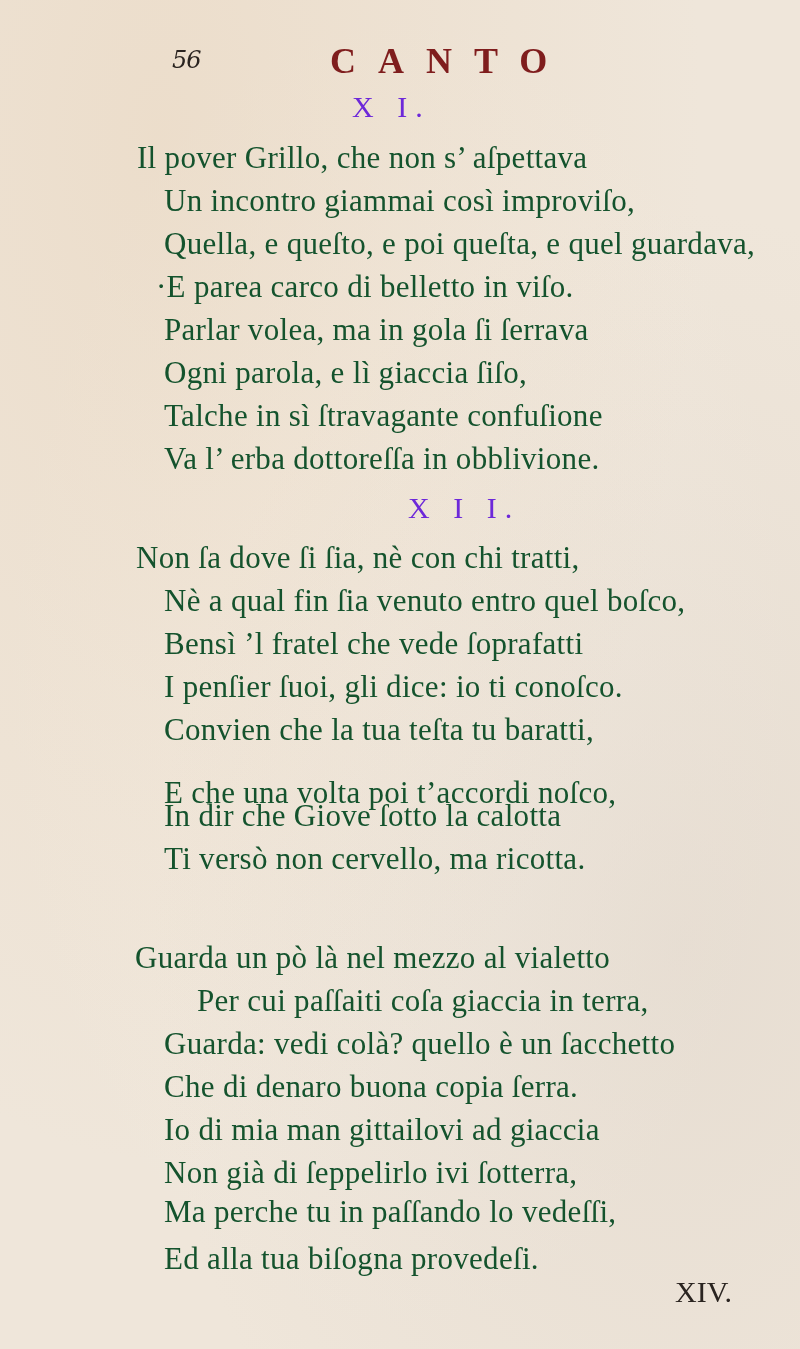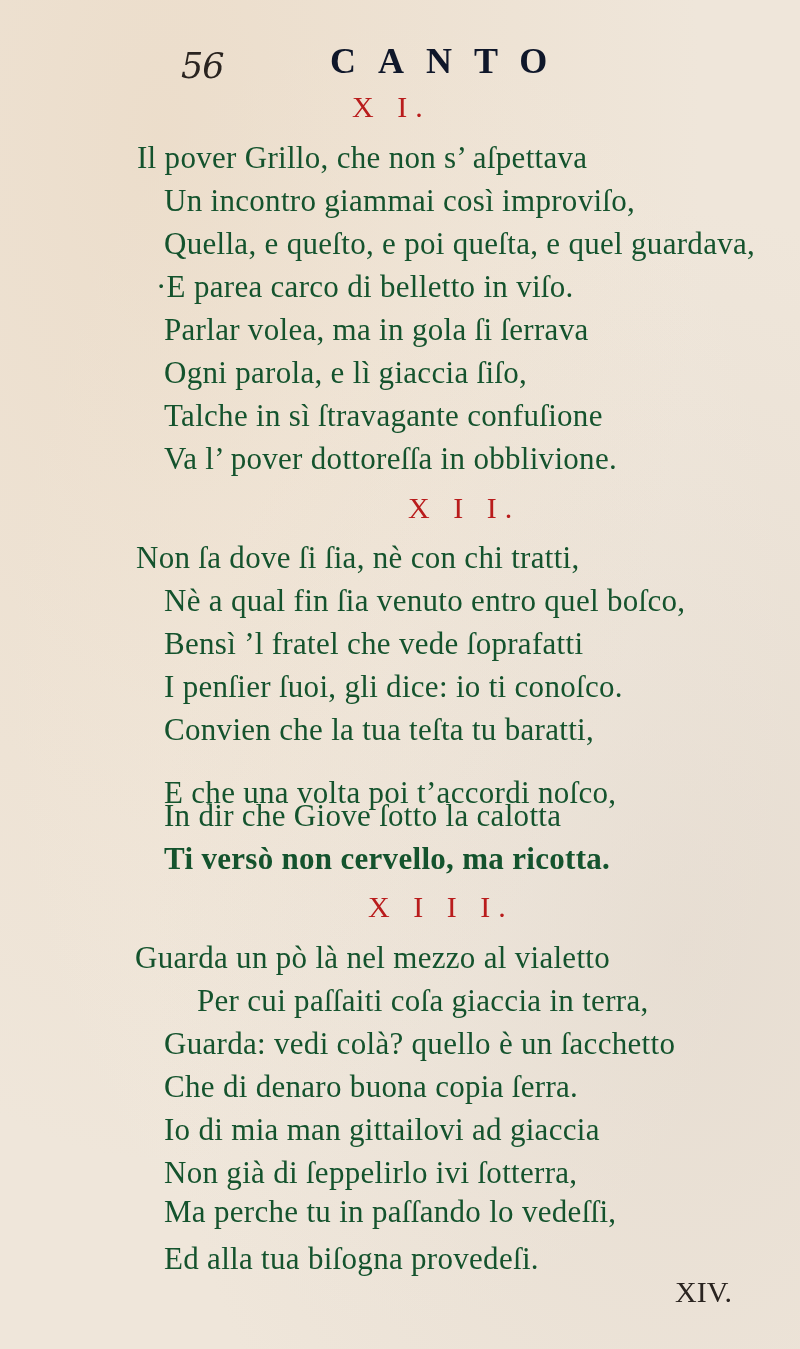--- a/index.html
+++ b/index.html
@@ -20,42 +20,41 @@
       color: #2a2420;
     }
     .page {
       position: absolute;
       inset: 0;
     }
     .page-number {
       position: absolute;
       left: 172px;
       top: 46px;
-      font-size: 35px;
+      font-size: 24px;
       font-style: italic;
       color: #2a2420;
       letter-spacing: -1px;
-      margin-left: 9px;
     }
     .running-head {
       position: absolute;
       left: 330px;
       top: 40px;
       font-size: 36px;
       font-weight: bold;
       letter-spacing: 22px;
-      color: #0f172a;
+      color: #7f1d1d;
       font-family: "Liberation Serif", serif;
     }
     .stanza-number {
       position: absolute;
       font-family: "Liberation Serif", serif;
       font-size: 30px;
       letter-spacing: 8px;
-      color: #b91c1c;
+      color: #6d28d9;
     }
     .stanza {
       position: absolute;
       left: 0;
       width: 800px;
     }
     .line {
       position: absolute;
       white-space: nowrap;
       font-family: "Liberation Serif", serif;
@@ -82,36 +81,35 @@
 
   <div class="stanza-number" style="left:352px;top:90px;">X I.</div>
   <div class="stanza">
     <div class="line" style="left:137px;top:140px;">Il pover Grillo, che non s’ aſpettava</div>
     <div class="line" style="left:164px;top:183px;">Un incontro giammai così improviſo,</div>
     <div class="line" style="left:164px;top:226px;">Quella, e queſto, e poi queſta, e quel guardava,</div>
     <div class="line" style="left:156px;top:269px;">·E parea carco di belletto in viſo.</div>
     <div class="line" style="left:164px;top:312px;">Parlar volea, ma in gola ſi ſerrava</div>
     <div class="line" style="left:164px;top:355px;">Ogni parola, e lì giaccia ſiſo,</div>
     <div class="line" style="left:164px;top:398px;">Talche in sì ſtravagante confuſione</div>
-    <div class="line" style="left:164px;top:441px;">Va l’ pover dottoreſſa in obblivione.</div>
+    <div class="line" style="left:164px;top:441px;">Va l’ erba dottoreſſa in obblivione.</div>
   </div>
 
   <div class="stanza-number" style="left:408px;top:491px;">X I I.</div>
   <div class="stanza">
     <div class="line" style="left:136px;top:540px;">Non ſa dove ſi ſia, nè con chi tratti,</div>
     <div class="line" style="left:164px;top:583px;">Nè a qual fin ſia venuto entro quel boſco,</div>
     <div class="line" style="left:164px;top:626px;">Bensì ’l fratel che vede ſoprafatti</div>
     <div class="line" style="left:164px;top:669px;">I penſier ſuoi, gli dice: io ti conoſco.</div>
     <div class="line" style="left:164px;top:712px;">Convien che la tua teſta tu baratti,</div>
     <div class="line" style="left:164px;top:755px;margin-top:20px;">E che una volta poi t’accordi noſco,</div>
     <div class="line" style="left:164px;top:798px;">In dir che Giove ſotto la calotta</div>
-    <div class="line" style="left:164px;top:841px;font-weight:bold;">Ti versò non cervello, ma ricotta.</div>
+    <div class="line" style="left:164px;top:841px;">Ti versò non cervello, ma ricotta.</div>
   </div>
 
-  <div class="stanza-number" style="left:368px;top:890px;">X I I I.</div>
   <div class="stanza">
     <div class="line" style="left:135px;top:940px;">Guarda un pò là nel mezzo al vialetto</div>
     <div class="line" style="left:164px;top:983px;margin-left:33px;">Per cui paſſaiti coſa giaccia in terra,</div>
     <div class="line" style="left:164px;top:1026px;">Guarda: vedi colà? quello è un ſacchetto</div>
     <div class="line" style="left:164px;top:1069px;">Che di denaro buona copia ſerra.</div>
     <div class="line" style="left:164px;top:1112px;">Io di mia man gittailovi ad giaccia</div>
     <div class="line" style="left:164px;top:1155px;">Non già di ſeppelirlo ivi ſotterra,</div>
     <div class="line" style="left:164px;top:1194px;">Ma perche tu in paſſando lo vedeſſi,</div>
     <div class="line" style="left:164px;top:1241px;">Ed alla tua biſogna provedeſi.</div>
   </div>

